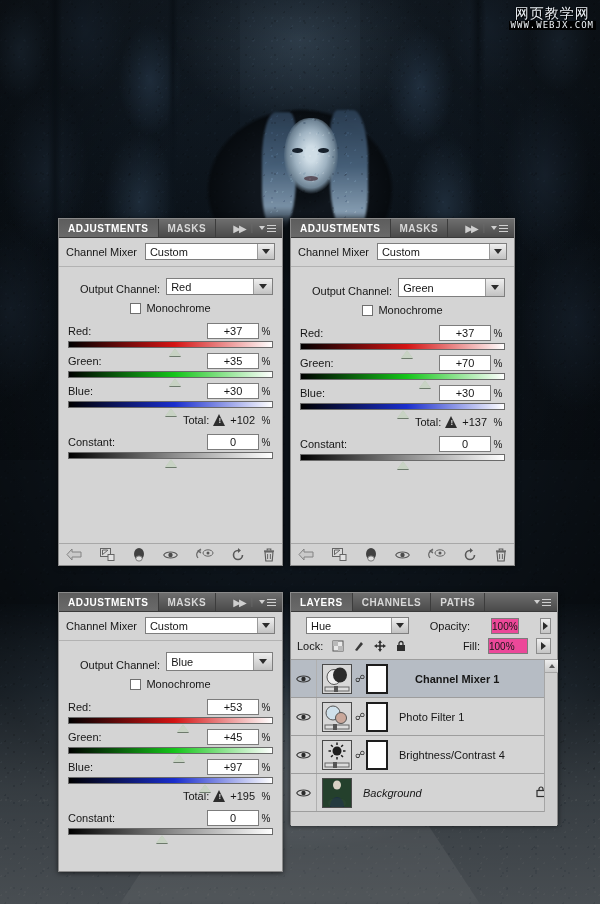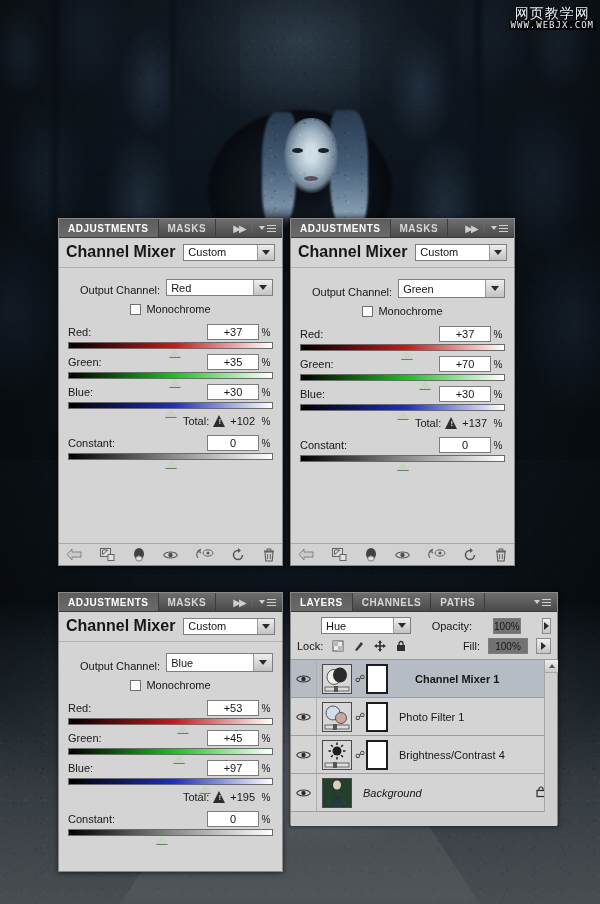--- a/index.html
+++ b/index.html
@@ -128,21 +128,21 @@
   .tab.active { background:linear-gradient(180deg,#5d5d5d,#6a6a6a); color:#ffffff; }
   .tabspacer { flex:1; }
   .tabicons { display:flex; align-items:center; gap:6px; padding:0 6px; color:#cfcfcf; font-size:9px; }
   .dbl-chev { letter-spacing:-2px; font-size:10px; }
   .menu-ic { display:inline-flex; align-items:center; gap:2px; }
   .hamb { display:inline-block; width:9px; }
   .hamb i { display:block; height:1px; background:#d0d0d0; margin:2px 0; }
   .tri-d { width:0;height:0;border-left:3px solid transparent;border-right:3px solid transparent;border-top:4px solid #cfcfcf; }
 
   .mixhead { display:flex; align-items:center; gap:8px; padding:5px 7px 6px 7px; }
-  .mixhead .ttl { font-weight:bold; font-size:16px;text-align:right; }
+  .mixhead .ttl { font-weight:normal; font-size:11px;text-align:right; }
   .body { border-top:1px solid #b2b2b2; padding:9px 9px 6px 9px; }
 
   .ps-select { position:relative; height:17px; background:#fff; border:1px solid #7e7e7e;
                display:flex; align-items:center; padding:0 20px 0 4px; font-size:11px; }
   .ps-select .arw { position:absolute; right:0; top:0; bottom:0; width:17px;
                     background:linear-gradient(180deg,#efefef,#c2c2c2); border-left:1px solid #9a9a9a;
                     display:flex; align-items:center; justify-content:center; }
   .ps-select .arw::after { content:""; width:0;height:0;border-left:4px solid transparent;
                     border-right:4px solid transparent;border-top:5px solid #2b2b2b; }
 
@@ -171,25 +171,25 @@
   .warnic::before { content:""; position:absolute; left:0; top:0; width:0;height:0;
       border-left:6.5px solid transparent; border-right:6.5px solid transparent; border-bottom:12px solid #2d2d2d; }
   .warnic::after { content:"!"; position:absolute; left:0; right:0; top:2px; text-align:center;
       font-size:8px; line-height:10px; color:#dcdcdc; font-weight:bold; }
 
   .panelfoot { border-top:1px solid #a8a8a8; height:22px; display:flex; align-items:center;
                justify-content:space-between; padding:0 7px; background:#d2d2d2; }
   .fic { opacity:.8; display:flex; align-items:center; justify-content:center; }
 
   
-  .lay-opts { display:flex; align-items:center; gap:21px; padding:5px 6px 3px 6px;margin-left:24px; }
+  .lay-opts { display:flex; align-items:center; gap:21px; padding:5px 6px 3px 15px; }
   .lay-lock { display:flex; align-items:center; gap:8px; padding:1px 6px 5px 6px; font-size:11px; }
   .lockic { width:13px; height:13px; display:flex; align-items:center; justify-content:center; }
-  .pctbox { width:40px; height:16px; background:#737373; border:1px solid #7c7c7c; font-size:10px;
-            text-align:center; line-height:15px; }
+  .pctbox { width:40px; height:16px; background:#ec4899; border:1px solid #7c7c7c; font-size:10px;
+            line-height:15px; }
   .stepbtn { width:15px; height:16px; background:linear-gradient(180deg,#f0f0f0,#c4c4c4);
              border:1px solid #8c8c8c; display:flex; align-items:center; justify-content:center; }
   .stepbtn::after { content:""; width:0;height:0;border-top:4px solid transparent;
              border-bottom:4px solid transparent; border-left:5px solid #2b2b2b; }
 
   .layerlist { border-top:1px solid #9d9d9d; position:relative; }
   .layer { display:flex; align-items:center; height:38px; border-bottom:1px solid #9d9d9d; background:#d4d4d4; }
   .layer.sel { background:#b6bcc4; }
   .eyecell { width:26px; display:flex; align-items:center; justify-content:center; border-right:1px solid #b0b0b0; height:100%; }
   .thumbcell { display:flex; align-items:center; gap:3px; padding:0 5px; }

